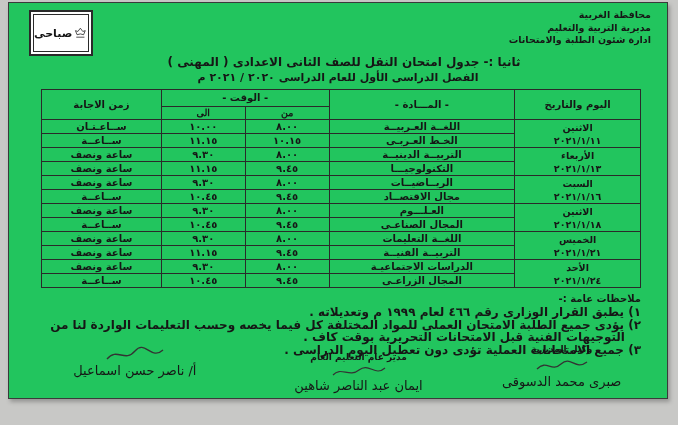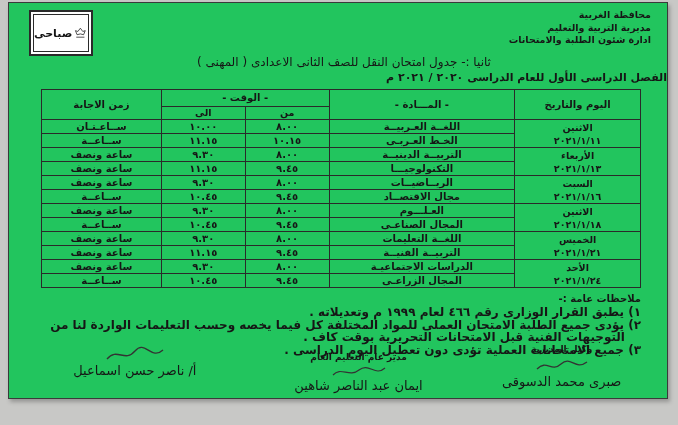--- a/index.html
+++ b/index.html
@@ -26,33 +26,33 @@
   .stamp {
     position:absolute; top:7px; left:20px; width:64px; height:46px;
     border:2px solid #2a2a2a; padding:2px; background:#fff;
   }
   .stamp-inner {
     border:1px solid #2a2a2a; height:100%;
     display:flex; flex-direction:row; align-items:center; justify-content:center; gap:1px;
   }
   .stamp-label { font-weight:bold; font-size:11px; letter-spacing:1px; }
   
-  .title1 { position:absolute; top:52px; right:0; left:12px; text-align:center; font-weight:normal; font-size:12px; letter-spacing:.4px; }
-  .title2 { position:absolute; top:68px; right:0; left:0; font-weight:bold; font-size:11px; letter-spacing:.4px; }
+  .title1 { position:absolute; top:52px; right:0; left:12px; text-align:center; font-weight:bold; font-size:12px; letter-spacing:.4px; }
+  .title2 { position:absolute; top:68px; right:0; left:0; text-align:center; font-weight:bold; font-size:11px; letter-spacing:.4px; }
   
   .sched {
     position:absolute; top:86px; right:26px; left:34px;
     border-collapse:collapse; width:600px; table-layout:fixed;
   }
   .sched th, .sched td {
     border:1px solid #2a2a2a; font-weight:bold; text-align:center;
     font-size:10px; padding:0 2px; line-height:1.15;
   }
   .sched thead tr:first-child th { height:17px; }
-  .sched thead tr:last-child th { height:13px; font-size:9.5px; }
+  .sched thead tr:last-child th { height:13px; font-size:9.5px;font-family:Liberation Serif, serif; }
   .sched tbody td { height:14px; }
   .col-day { width:21%; } .col-subj { width:31%; } .col-from { width:14%; }
   .col-to { width:14%; } .col-dur { width:20%; }
   .day-cell div { line-height:13px; font-size:9.5px; }
   .subj { letter-spacing:.3px; }
   
   .notes { position:absolute; top:290px; right:26px; left:30px; text-align:right; font-weight:bold; }
   .notes-heading { font-size:10px; margin-bottom:2px; }
   .note { font-size:12px; line-height:12.5px; padding-right:16px; text-indent:-16px; }
   

